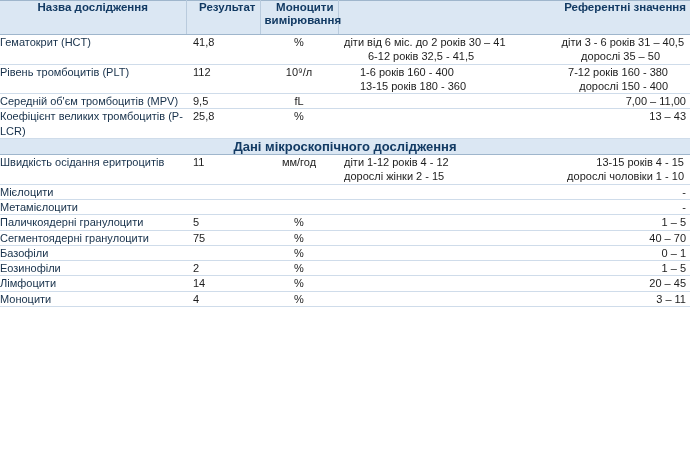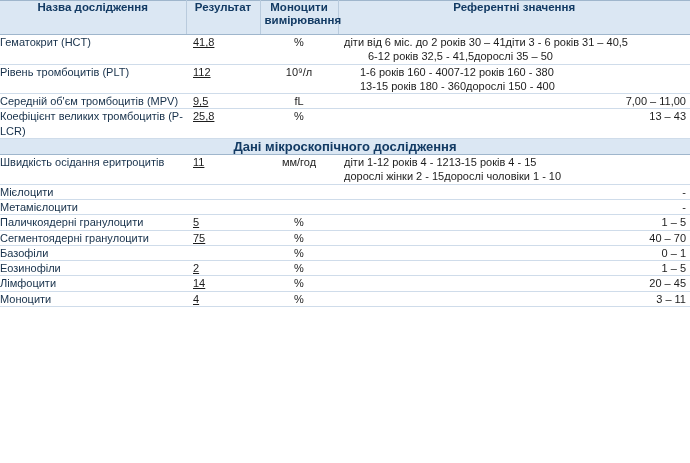--- a/index.html
+++ b/index.html
@@ -44,44 +44,44 @@
     border-bottom: 1px solid #9fb6cc;
     border-right: 1px solid #b9cbdd;
     color: #123a63;
     font-weight: bold;
     font-size: 11.5px;
     padding: 5px 6px 6px 8px;
     line-height: 1.15;
     height: 34px;
     box-sizing: border-box;
   }
-  .hdr-cell.center { text-align: center; padding-left: 4px; padding-right: 4px; }
+  .hdr-cell.center { text-align: right; padding-left: 4px; padding-right: 4px; }
   .hdr-cell.last { border-right: none; }
 
   
   .bd {
     border-bottom: 1px solid #cfdcea;
     padding: 5px 6px 5px 8px;
     line-height: 1.3;
     color: #1d1d1d;
     font-size: 11px;
   }
   .bd.name { color: #16304a; }
-  .bd.result { padding-left: 7px; text-decoration: underline; }
+  .bd.result { padding-left: 7px; }
   .bd.unit { text-align: center; padding-left: 2px; padding-right: 2px; color: #1d1d1d; }
   .bd.ref  { padding-left: 4px; padding-right: 4px; color: #1d1d1d; }
 
   .ref-center {
     text-align: right;
     display: block;
   }
   .ref-rows { display: block; }
   .ref-line {
     display: flex;
-    justify-content: flex-start;
+    justify-content: space-between;
     padding: 0 6px;
     white-space: nowrap;
   }
   .ref-line .seg { flex: 0 0 auto; }
   .ref-line.indent { padding: 0 26px; }
   .ref-line.indent2 { padding: 0 18px; }
   .ref-line.wide { padding: 0 2px; }
 
   .section-row td {
     background: #dbe7f3;

